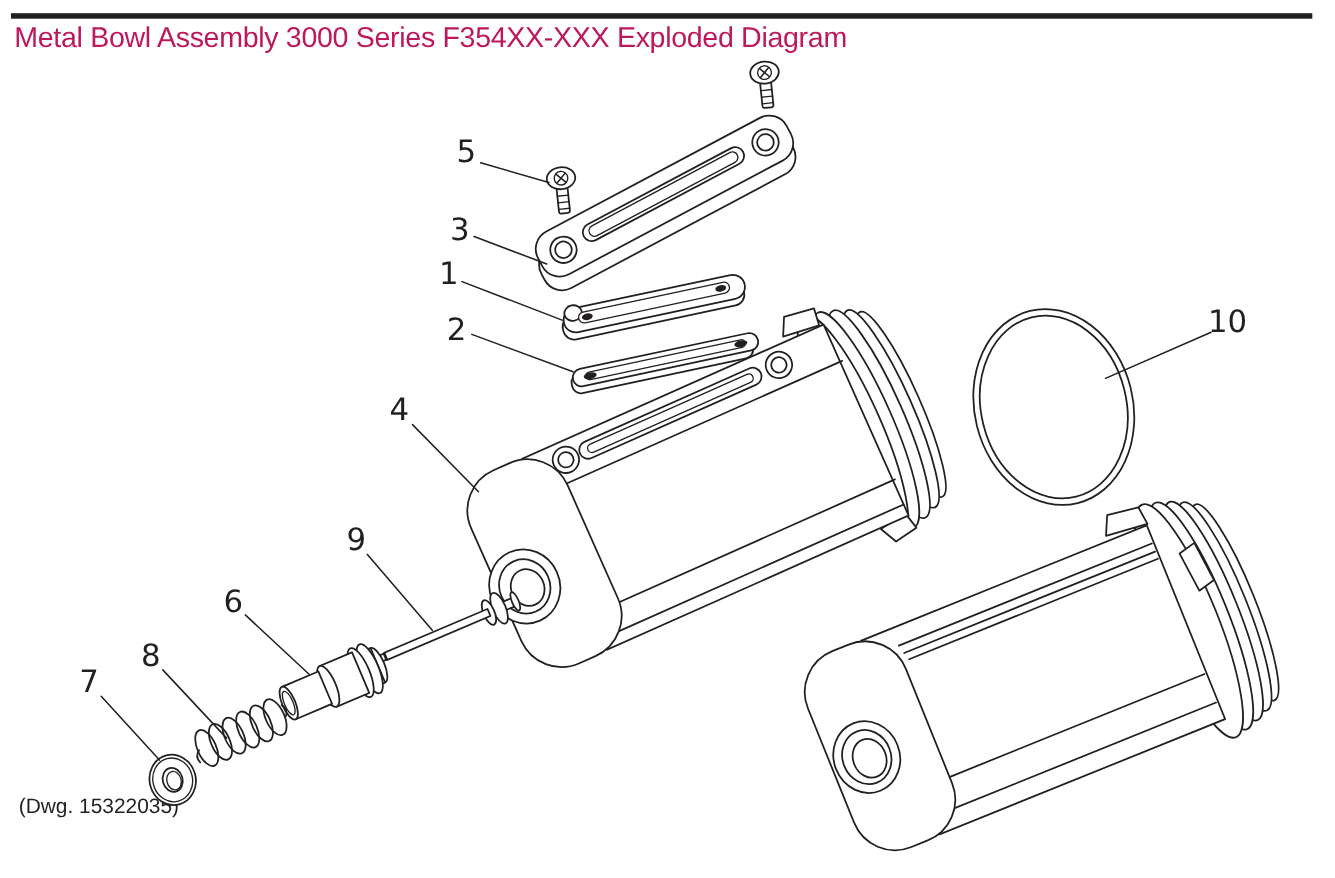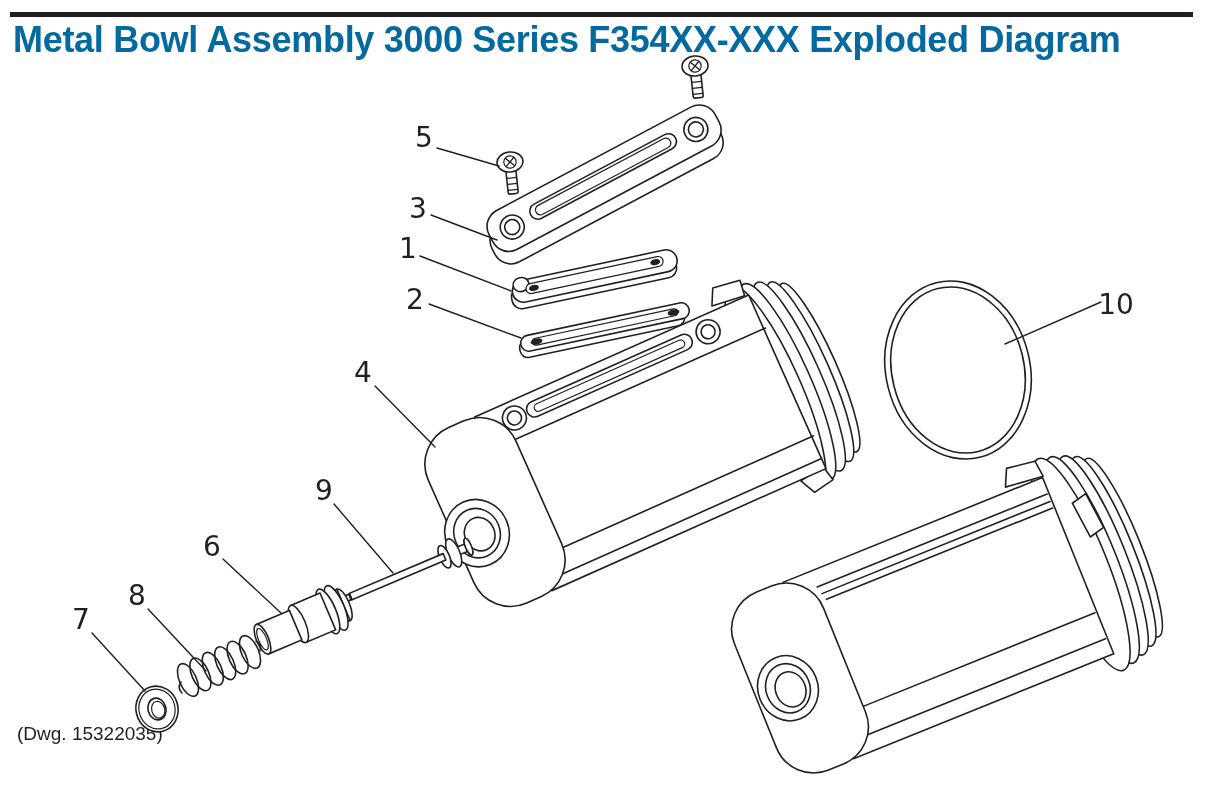--- a/index.html
+++ b/index.html
@@ -2,22 +2,22 @@
 <html><head>
 <meta charset="utf-8">
 <style>
   html,body{margin:0;padding:0;}
   body{
     width:1214px;height:798px;position:relative;background:#ffffff;
     font-family:"Liberation Sans",sans-serif;color:#231f20;overflow:hidden;
   }
   .top-rule{position:absolute;left:10px;top:12px;width:1183px;height:5px;background:#231f20;}
   .page-title{
-    position:absolute;left:13px;top:19px;font-size:36px;font-weight:bold;
-    letter-spacing:-0.3px;color:#0369a1;white-space:nowrap;
+    position:absolute;left:13px;top:19px;font-size:26px;font-weight:normal;
+    letter-spacing:-0.3px;color:#be185d;white-space:nowrap;
   }
   .drawing-note{
     position:absolute;left:17px;top:723px;font-size:19px;color:#231f20;white-space:nowrap;
   }
   .diagram-svg{position:absolute;left:0;top:0;}
   .callout{
     position:absolute;transform:translate(-50%,-50%);
     font-family:"DejaVu Sans","Liberation Sans",sans-serif;
     font-size:28px;font-weight:normal;color:#231f20;line-height:1;
   }
@@ -202,13 +202,13 @@
 
 <div class="callout" style="left:424px;top:138px">5</div>
 <div class="callout" style="left:418px;top:209px">3</div>
 <div class="callout" style="left:408px;top:249px">1</div>
 <div class="callout" style="left:415px;top:300px">2</div>
 <div class="callout" style="left:363px;top:373px">4</div>
 <div class="callout" style="left:324px;top:491px">9</div>
 <div class="callout" style="left:212px;top:547px">6</div>
 <div class="callout" style="left:137px;top:596px">8</div>
 <div class="callout" style="left:81px;top:620px">7</div>
-<div class="callout" style="left:1116px;top:305px">10</div>
+<div class="callout" style="left:1116px;top:293px">10</div>
 
 </body></html>

